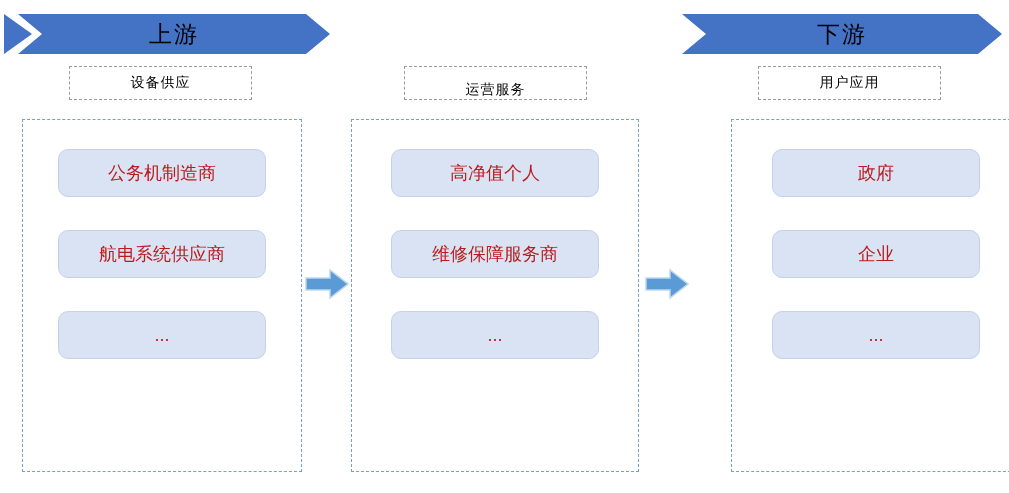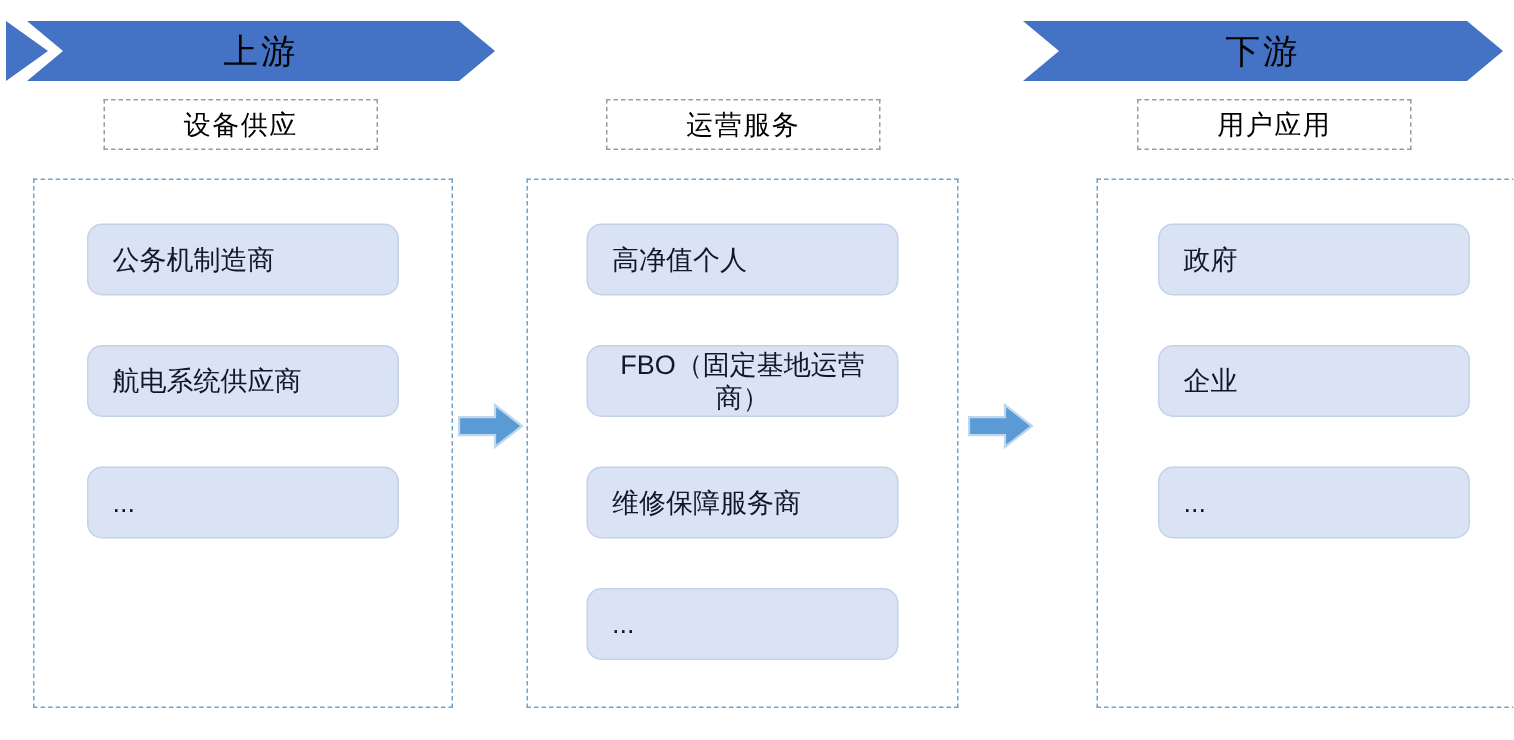--- a/index.html
+++ b/index.html
@@ -20,41 +20,41 @@
     color:#000000;font-size:23px;letter-spacing:2px;font-weight:400;
   }
   .banner-1{left:18px;width:312px;}
   .banner-2{left:340px;width:330px;}
   .banner-3{left:682px;width:320px;}
   
   .cat{
     position:absolute;top:66px;height:34px;width:183px;box-sizing:border-box;
     border:1px dashed #9b9b9b;background:#ffffff;
     display:flex;align-items:center;justify-content:center;
-    font-size:18px;color:#000000;letter-spacing:1px;
+    font-size:14px;color:#000000;letter-spacing:1px;
   }
   .cat-1{left:69px;}
-  .cat-2{left:404px;}
+  .cat-2{left:404px;align-items:flex-end;}
   .cat-3{left:758px;}
   
   .col{
     position:absolute;top:119px;height:353px;box-sizing:border-box;
     border:1.5px dashed #74A2C8;background:#ffffff;
     display:flex;flex-direction:column;align-items:center;
     padding-top:29px;gap:33px;
   }
   .col-1{left:22px;width:280px;}
   .col-2{left:351px;width:288px;}
   .col-3{left:731px;width:290px;}
   
   .item{
     width:208px;height:48px;min-height:48px;box-sizing:border-box;
     background:#DAE3F3;border:1px solid #C3D1EB;border-radius:10px;
-    display:flex;align-items:center;
-    text-align:center;font-size:18px;line-height:22px;color:#0f172a;
+    display:flex;align-items:center;justify-content:center;
+    text-align:center;font-size:18px;line-height:22px;color:#b91c1c;
     padding:0 16px;flex:0 0 auto;
   }
   
   .arrow{position:absolute;top:268px;width:44px;height:32px;}
   .arrow-1{left:305px;}
   .arrow-2{left:645px;}
 </style>
 </head>
 <body>
 
@@ -89,23 +89,20 @@
     <div class="item">
         <span>...</span>
       </div>
   </div>
 
   <div class="col col-2">
     <div class="item">
         <span>高净值个人</span>
       </div>
     <div class="item">
-        <span>FBO（固定基地运营商）</span>
-      </div>
-    <div class="item">
         <span>维修保障服务商</span>
       </div>
     <div class="item">
         <span>...</span>
       </div>
   </div>
 
   <div class="col col-3">
     <div class="item">
         <span>政府</span>

